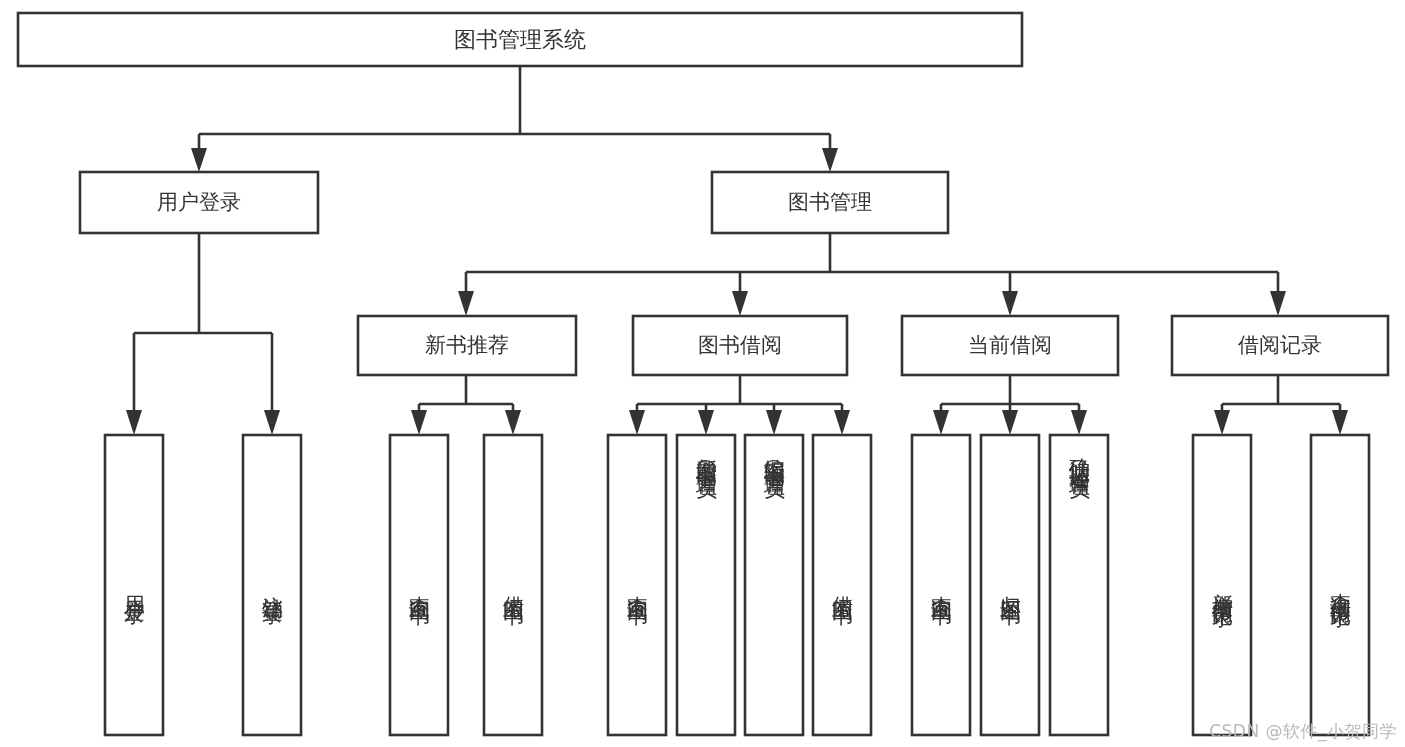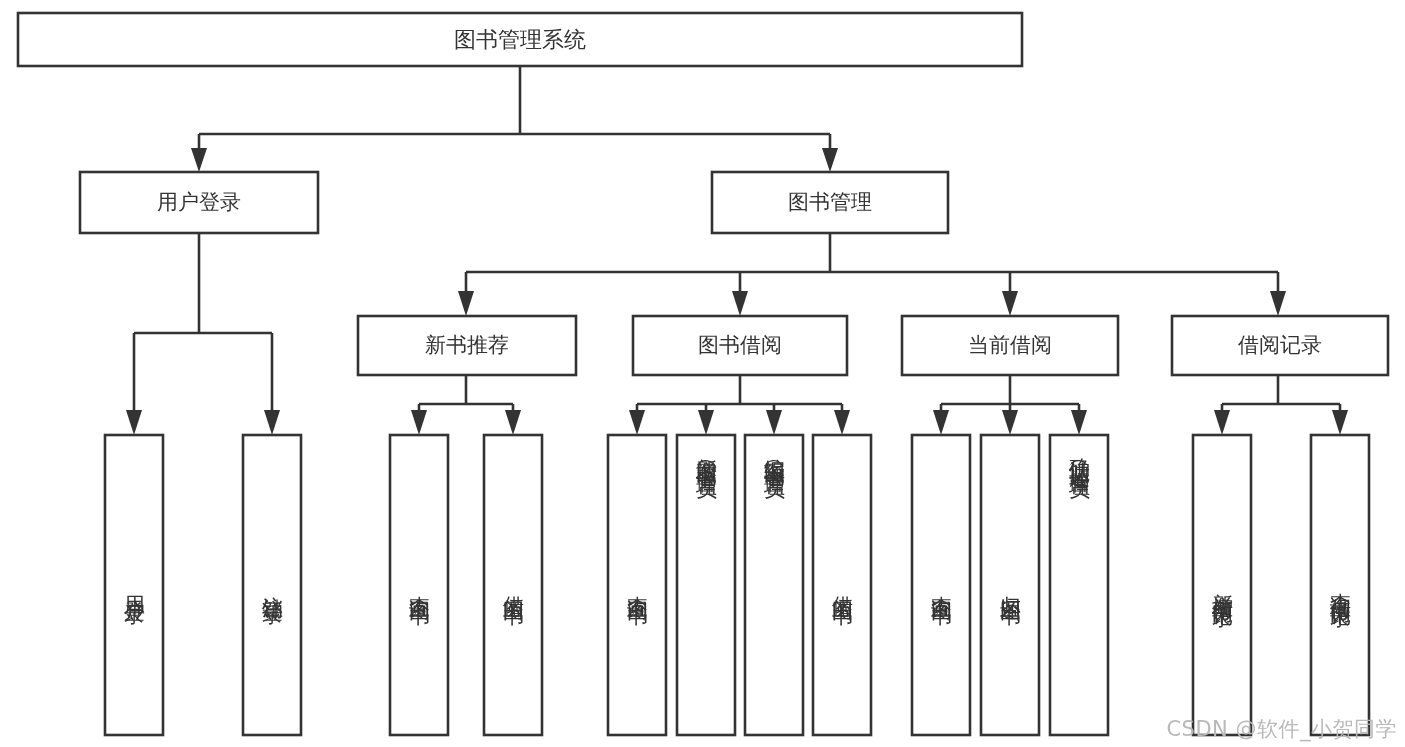--- a/index.html
+++ b/index.html
@@ -67,21 +67,21 @@
     line-height: 1.18;
     letter-spacing: 3px;
     color: #333333;
     white-space: nowrap;
   }
   .watermark {
     position: absolute;
     right: 8px;
     bottom: 4px;
     font-family: "DejaVu Sans", "Liberation Sans", sans-serif;
-    font-size: 21px;
+    font-size: 17px;
     color: #b9b9b9;
     letter-spacing: 0.5px;
     user-select: none;
   }
 </style>
 </head>
 <body>
 
 <div id="diagram-root">
 

